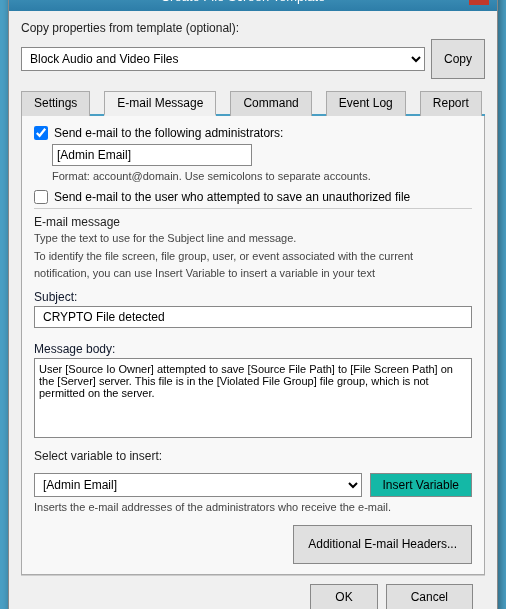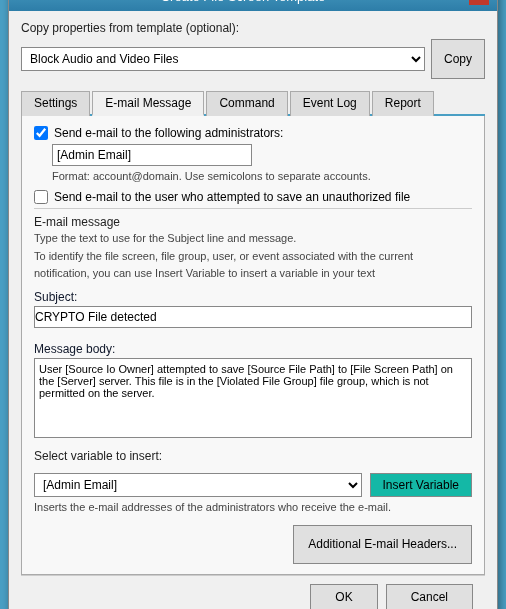--- a/index.html
+++ b/index.html
@@ -75,20 +75,21 @@
       background: #e0e0e0;
       border: 1px solid #888;
       font-size: 12px;
       cursor: pointer;
       white-space: nowrap;
     }
     .tabs {
       display: flex;
       border-bottom: 2px solid #4a9fc4;
       margin-bottom: 0;
+      gap: 12px;
     }
     .tab {
       padding: 4px 12px;
       font-size: 12px;
       border: 1px solid #aaa;
       border-bottom: none;
       background: #ddd;
       cursor: pointer;
       margin-right: 2px;
       position: relative;
@@ -150,21 +151,21 @@
       color: #0f172a;
       margin-top: 8px;
       margin-bottom: 2px;
     }
     .subject-input {
       width: 100%;
       height: 22px;
       border: 1px solid #888;
       background: white;
       font-size: 12px;
-      padding: 0 0;
+      padding: 0 8px;
       margin-bottom: 6px;
     }
     .message-body-textarea {
       width: 100%;
       height: 80px;
       border: 1px solid #888;
       background: white;
       font-size: 11px;
       padding: 4px;
       resize: none;

